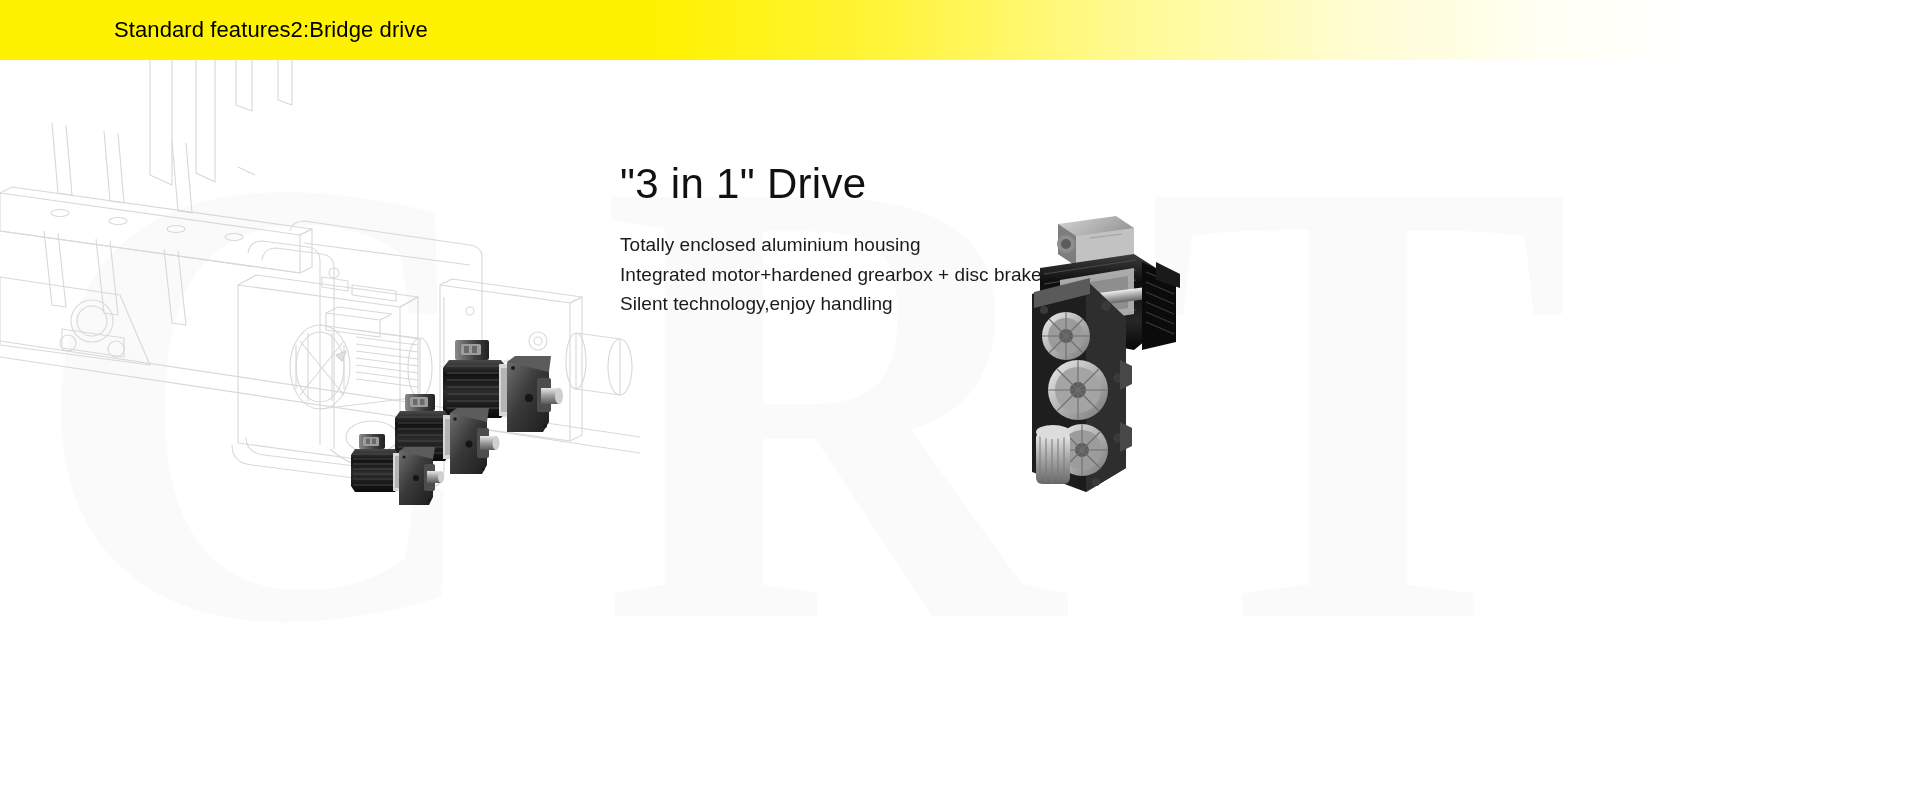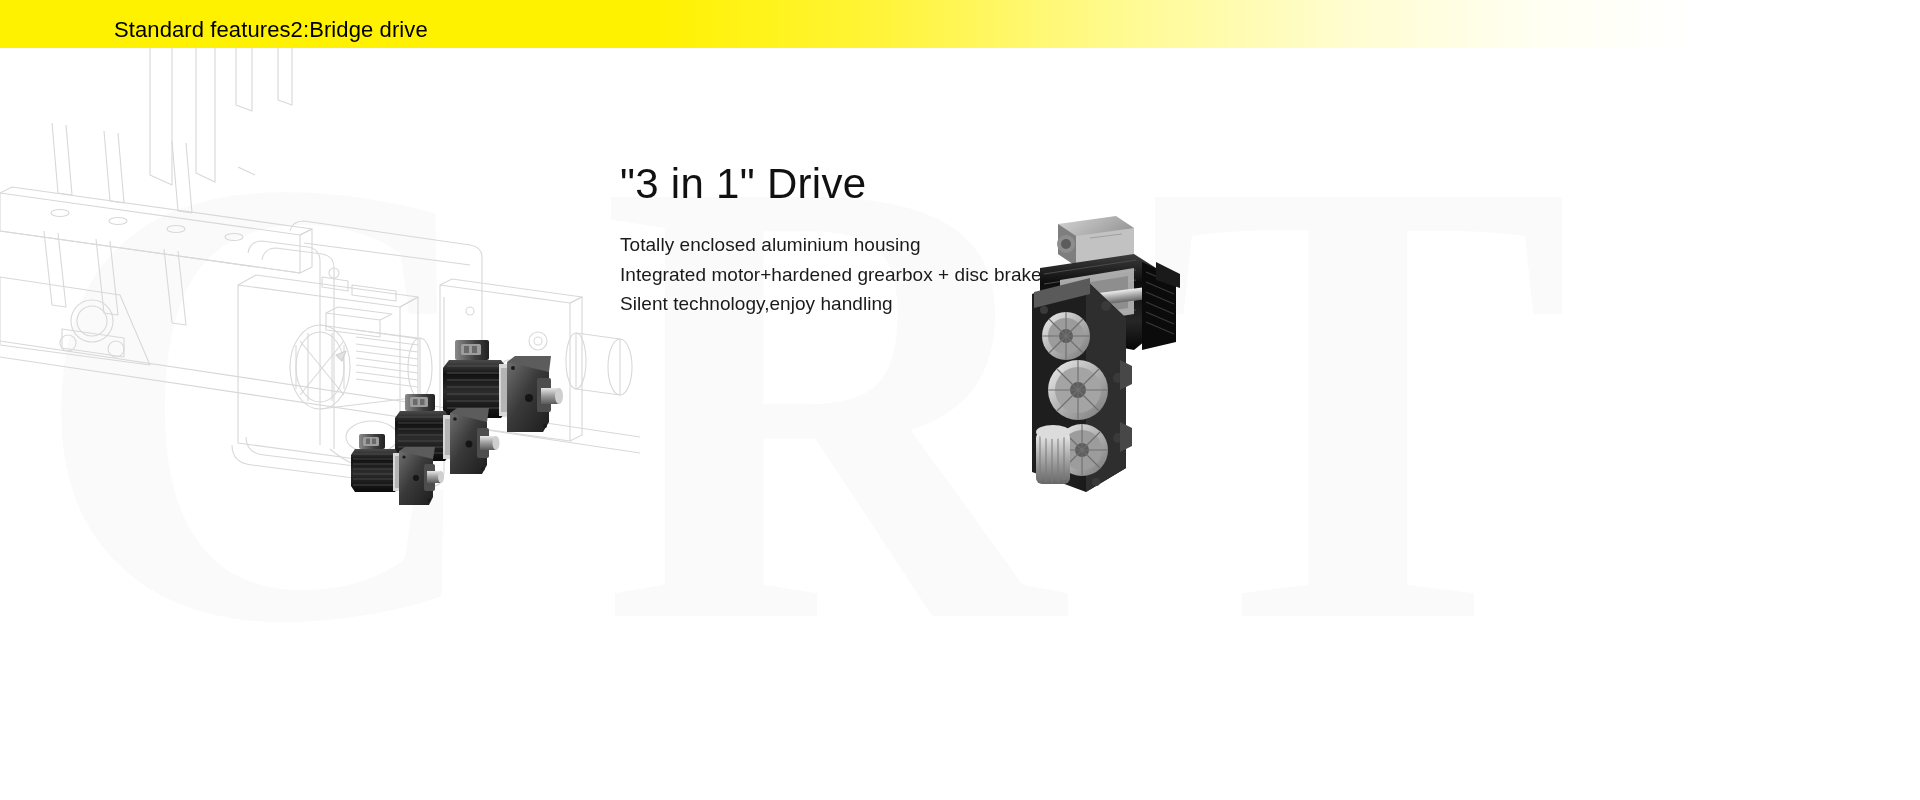--- a/index.html
+++ b/index.html
@@ -7,21 +7,21 @@
   html,body { width:1920px; height:800px; }
   body {
     font-family:"Liberation Sans", sans-serif;
     background:#ffffff;
     overflow:hidden;
     position:relative;
   }
 
   
   #banner {
-    position:absolute; left:0; top:0; width:1920px; height:48px;
+    position:absolute; left:0; top:0; width:1920px; height:60px;
     background:linear-gradient(to right,
         #fff200 0%, #fff200 34%, #fff43a 46%,
         #fffa8e 58%, #fffdcf 70%, #fffff2 80%, #ffffff 88%, #ffffff 100%);
     z-index:40;
     text-align:center;
   }
   #banner-title {
     position:absolute; left:114px; top:0; height:60px;
     display:flex; align-items:center;
     font-size:22px; color:#000; letter-spacing:0.1px; white-space:nowrap;

